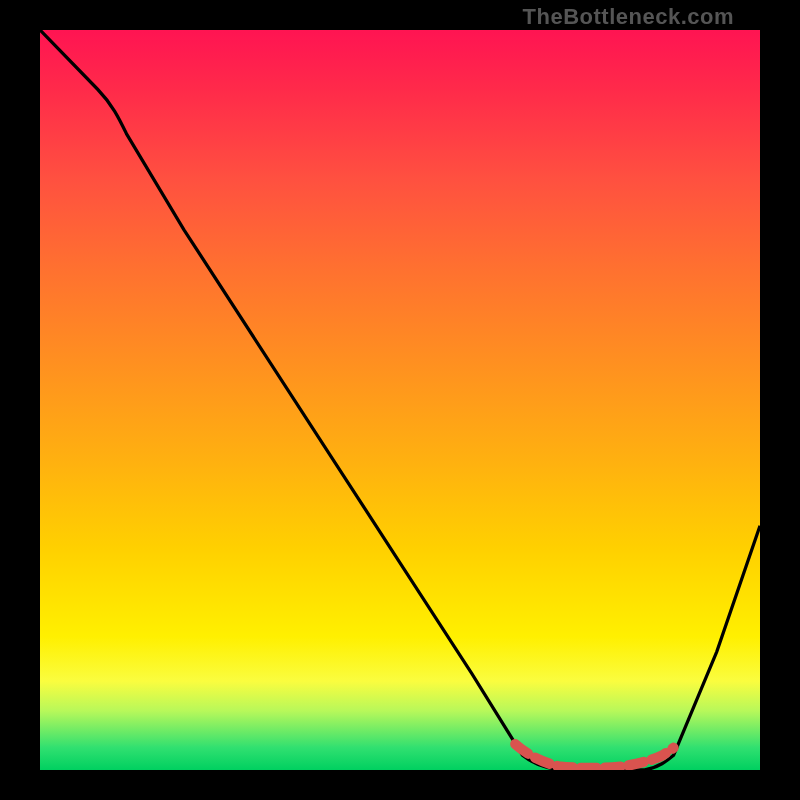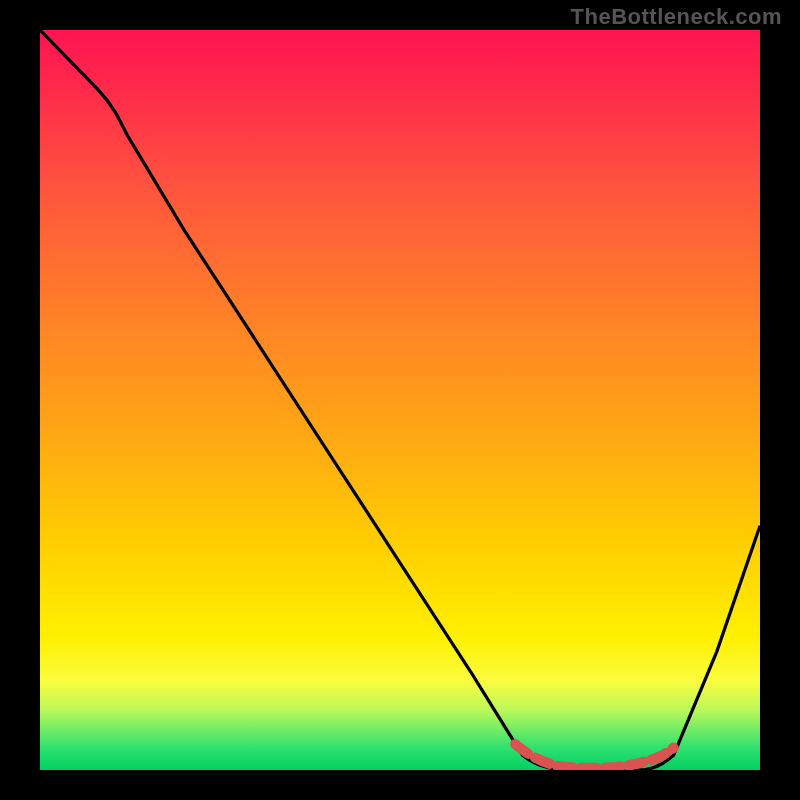--- a/index.html
+++ b/index.html
@@ -9,21 +9,20 @@
     height: 800px;
     background: #000;
     overflow: hidden;
     font-family: Arial, Helvetica, sans-serif;
   }
   .outer {
     position: relative;
     width: 742px;
     height: 800px;
     background: #000;
-    padding-left: 48px;
   }
   .watermark {
     position: absolute;
     top: 4px;
     right: 8px;
     color: #555;
     font-size: 22px;
     font-weight: bold;
     letter-spacing: 0.5px;
     z-index: 3;

